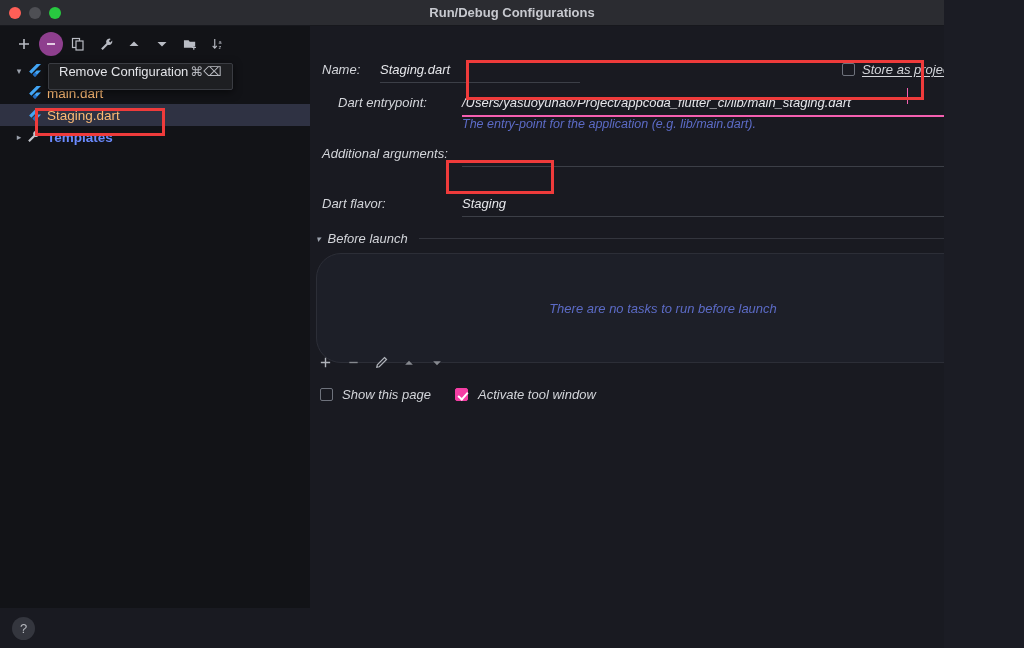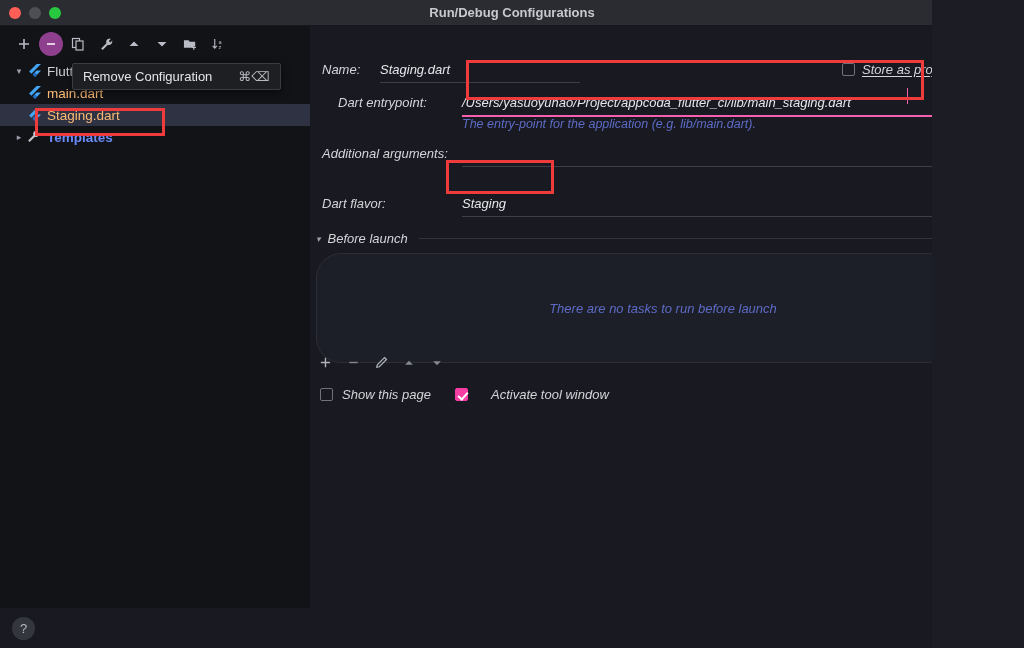--- a/index.html
+++ b/index.html
@@ -13,20 +13,21 @@
     overflow: hidden;
     font-family: "Liberation Sans", sans-serif;
     -webkit-font-smoothing: antialiased;
   }
   .window {
     position: relative;
     width: 932px;
     height: 648px;
     background: #191a21;
     overflow: hidden;
+    padding-left: 12px;
   }
 
   
   .titlebar {
     position: absolute;
     top: 0; left: 0;
     width: 1024px;
     height: 26px;
     background: #2b2c31;
     border-bottom: 1px solid #17181d;
@@ -132,28 +133,27 @@
 
   .tooltip {
     position: absolute;
     left: 48px;
     top: 63px;
     height: 25px;
     background: #1e1f22;
     border: 1px solid #3a3c42;
     border-radius: 2px;
     display: flex;
-    align-items: center;
+    align-items: flex-start;
     padding: 0 10px;
-    gap: 26px;
+    gap: 2px;
     font-size: 13px;
     color: #e3e4e8;
     box-shadow: 0 2px 8px rgba(0,0,0,.55);
     z-index: 40;
-    margin-left: 24px;
   }
   .tooltip .shortcut { color: #b7b9bf; font-size: 13px; }
 
   
   .content {
     position: absolute;
     top: 26px; left: 310px;
     width: 714px;
     height: 582px;
     font-style: italic;
@@ -465,21 +465,21 @@
         <svg width="12" height="12" viewBox="0 0 14 14">
             <path d="M2.5 5 7 9.5 11.5 5z" fill="#86898f"></path>
           </svg>
       </span>
     </div>
 
     <div class="row" style="top:361px; left:10px; gap:9px;">
       <span class="checkbox"></span>
       <span class="lbl">Show this page</span>
     </div>
-    <div class="row" style="top:361px; left:145px; gap:23px;">
+    <div class="row" style="top:361px; left:145px; gap:10px;">
       <span class="checkbox checked"></span>
       <span class="lbl">Activate tool window</span>
     </div>
 
   </div>
 
   <div class="bottombar">
     <div class="help-btn">?</div>
 
   </div>

